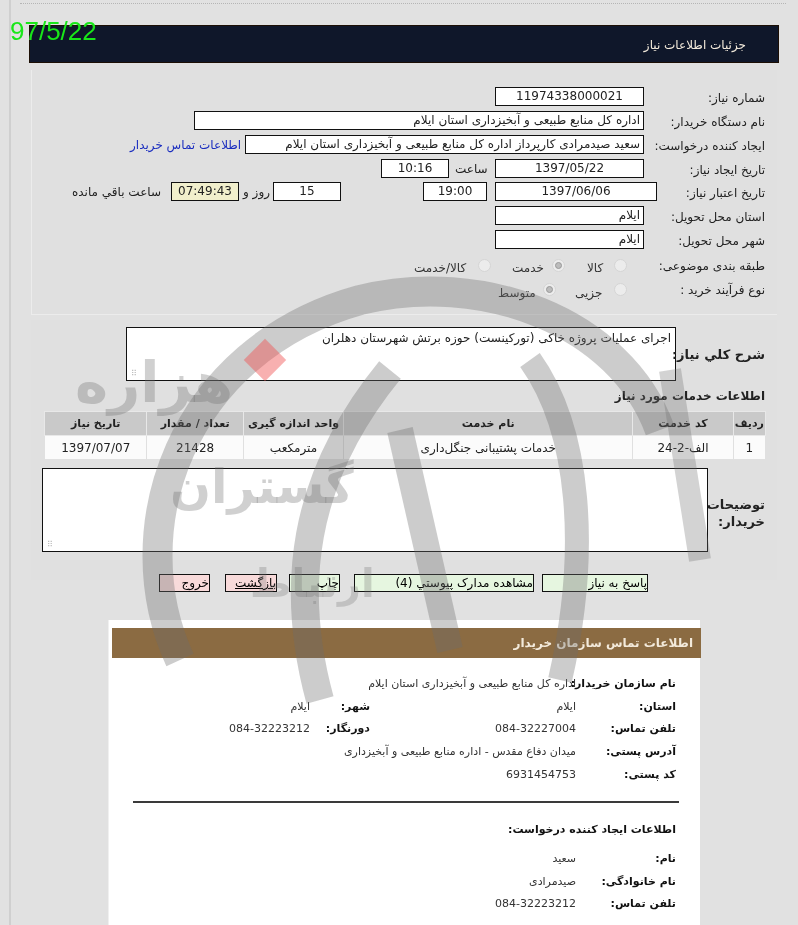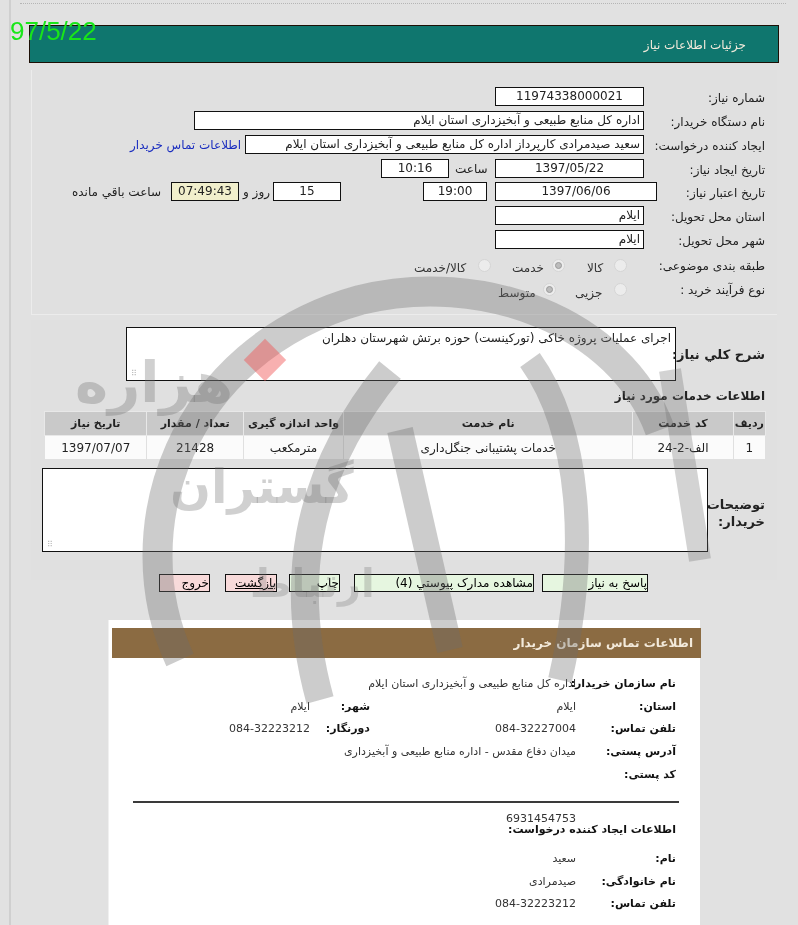--- a/index.html
+++ b/index.html
@@ -12,21 +12,21 @@
     position: relative;
   }
   .left-rule { position: absolute; left: 9px; top: 0; bottom: 0; width: 2px; background: #cfcfcf; }
   .top-dots { position: absolute; left: 20px; right: 12px; top: 3px; border-top: 1px dotted #b5b5b5; }
   .stamp {
     position: absolute; left: 10px; top: 16px; z-index: 10;
     color: #19e619; font-family: "Liberation Sans", sans-serif; font-size: 26px;
   }
   .header-bar {
     position: absolute; left: 29px; top: 25px; width: 750px; height: 38px;
-    background: #0f766e; border: 1px solid #1c0f05;
+    background: #0f172a; border: 1px solid #1c0f05;
     color: #f3eadb; direction: rtl; padding: 12px 32px 0 0; font-size: 12px;
   }
   .panel { position: absolute; background: #e0e0e0; }
   .panel-a { left: 31px; top: 70px; width: 746px; height: 245px; border-left:1px solid #ececec; border-bottom:1px solid #ececec;}
   .panel-b { left: 31px; top: 320px; width: 746px; height: 260px; }
   .label { position: absolute; font-size: 12px; color: #222; white-space: nowrap; direction: rtl; }
   .field {
     position: absolute; background: #fff; border: 1px solid #111;
     height: 19px; font-size: 12px; line-height: 17px; white-space: nowrap; overflow: hidden;
     direction: rtl; padding: 0 3px;
@@ -203,21 +203,21 @@
 
   <span class="c-label" style="right:24px; top:102px;">تلفن تماس:</span>
   <span class="c-val" style="right:124px; top:102px;">084-32227004</span>
   <span class="c-label" style="right:330px; top:102px;">دورنگار:</span>
   <span class="c-val" style="right:390px; top:102px;">084-32223212</span>
 
   <span class="c-label" style="right:24px; top:125px;">آدرس پستی:</span>
   <span class="c-val" style="right:124px; top:125px;">میدان دفاع مقدس - اداره منابع طبیعی و آبخیزداری</span>
 
   <span class="c-label" style="right:24px; top:148px;">کد پستی:</span>
-  <span class="c-val" style="right:124px; top:148px;margin-top:44px;">6931454753</span>
+  <span class="c-val" style="right:124px; top:148px;">6931454753</span>
 
   <div class="c-rule"></div>
 
   <span class="c-label" style="right:24px; top:203px;">اطلاعات ایجاد کننده درخواست:</span>
 
   <span class="c-label" style="right:24px; top:232px;">نام:</span>
   <span class="c-val" style="right:124px; top:232px;">سعید</span>
 
   <span class="c-label" style="right:24px; top:255px;">نام خانوادگی:</span>
   <span class="c-val" style="right:124px; top:255px;">صیدمرادی</span>

